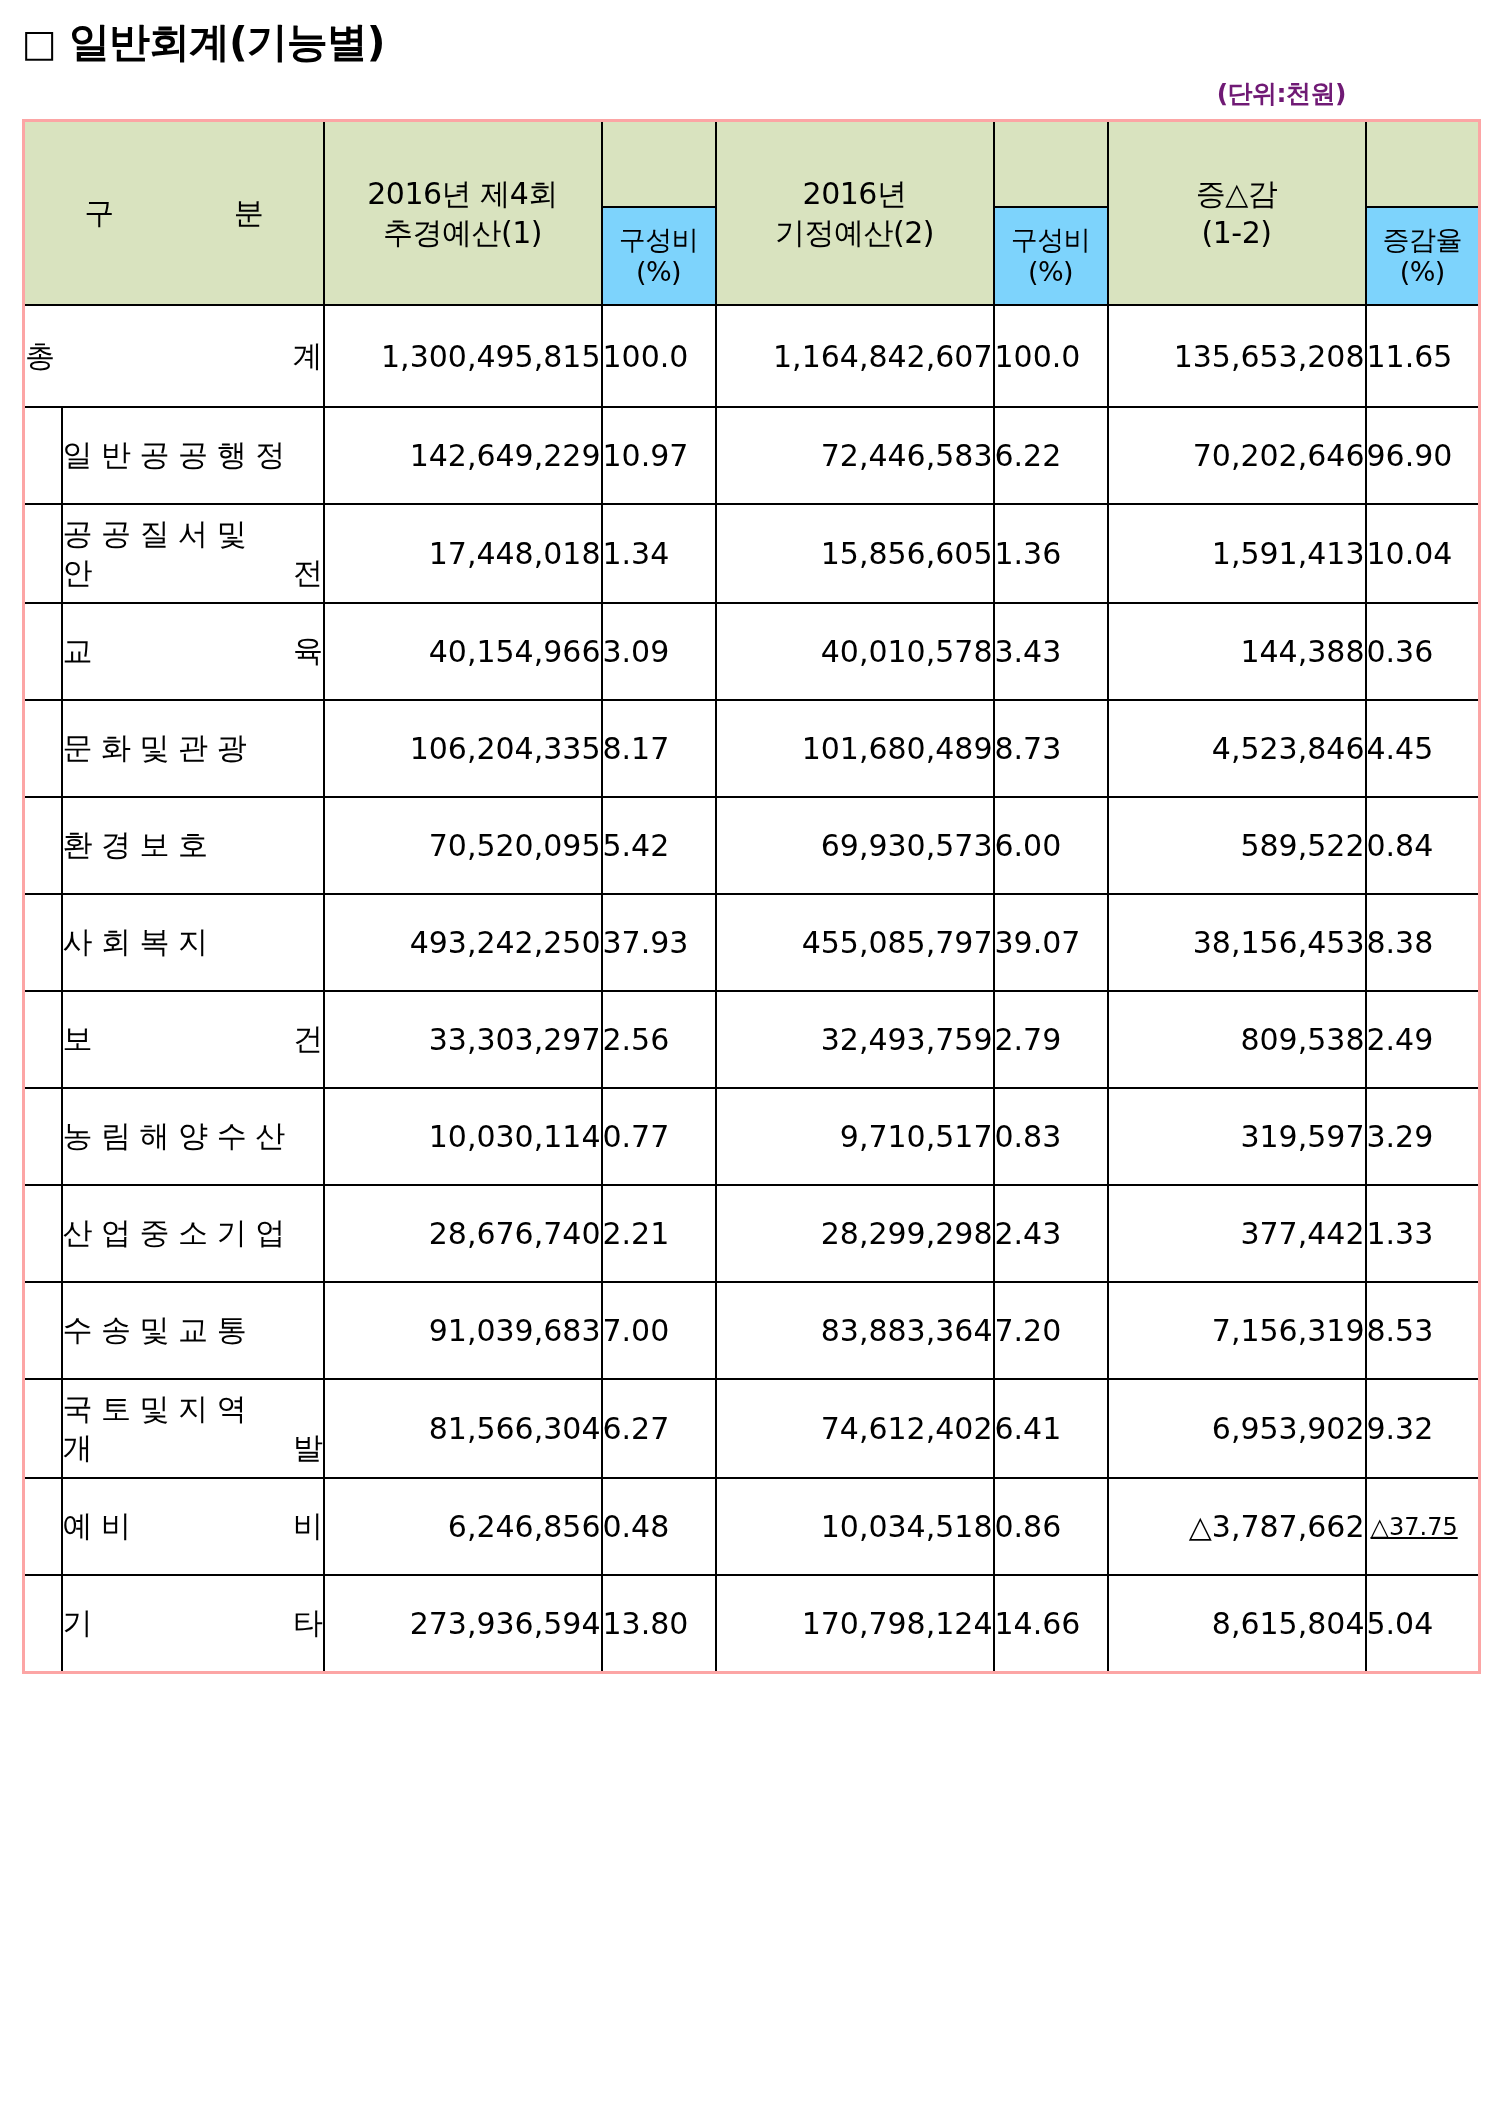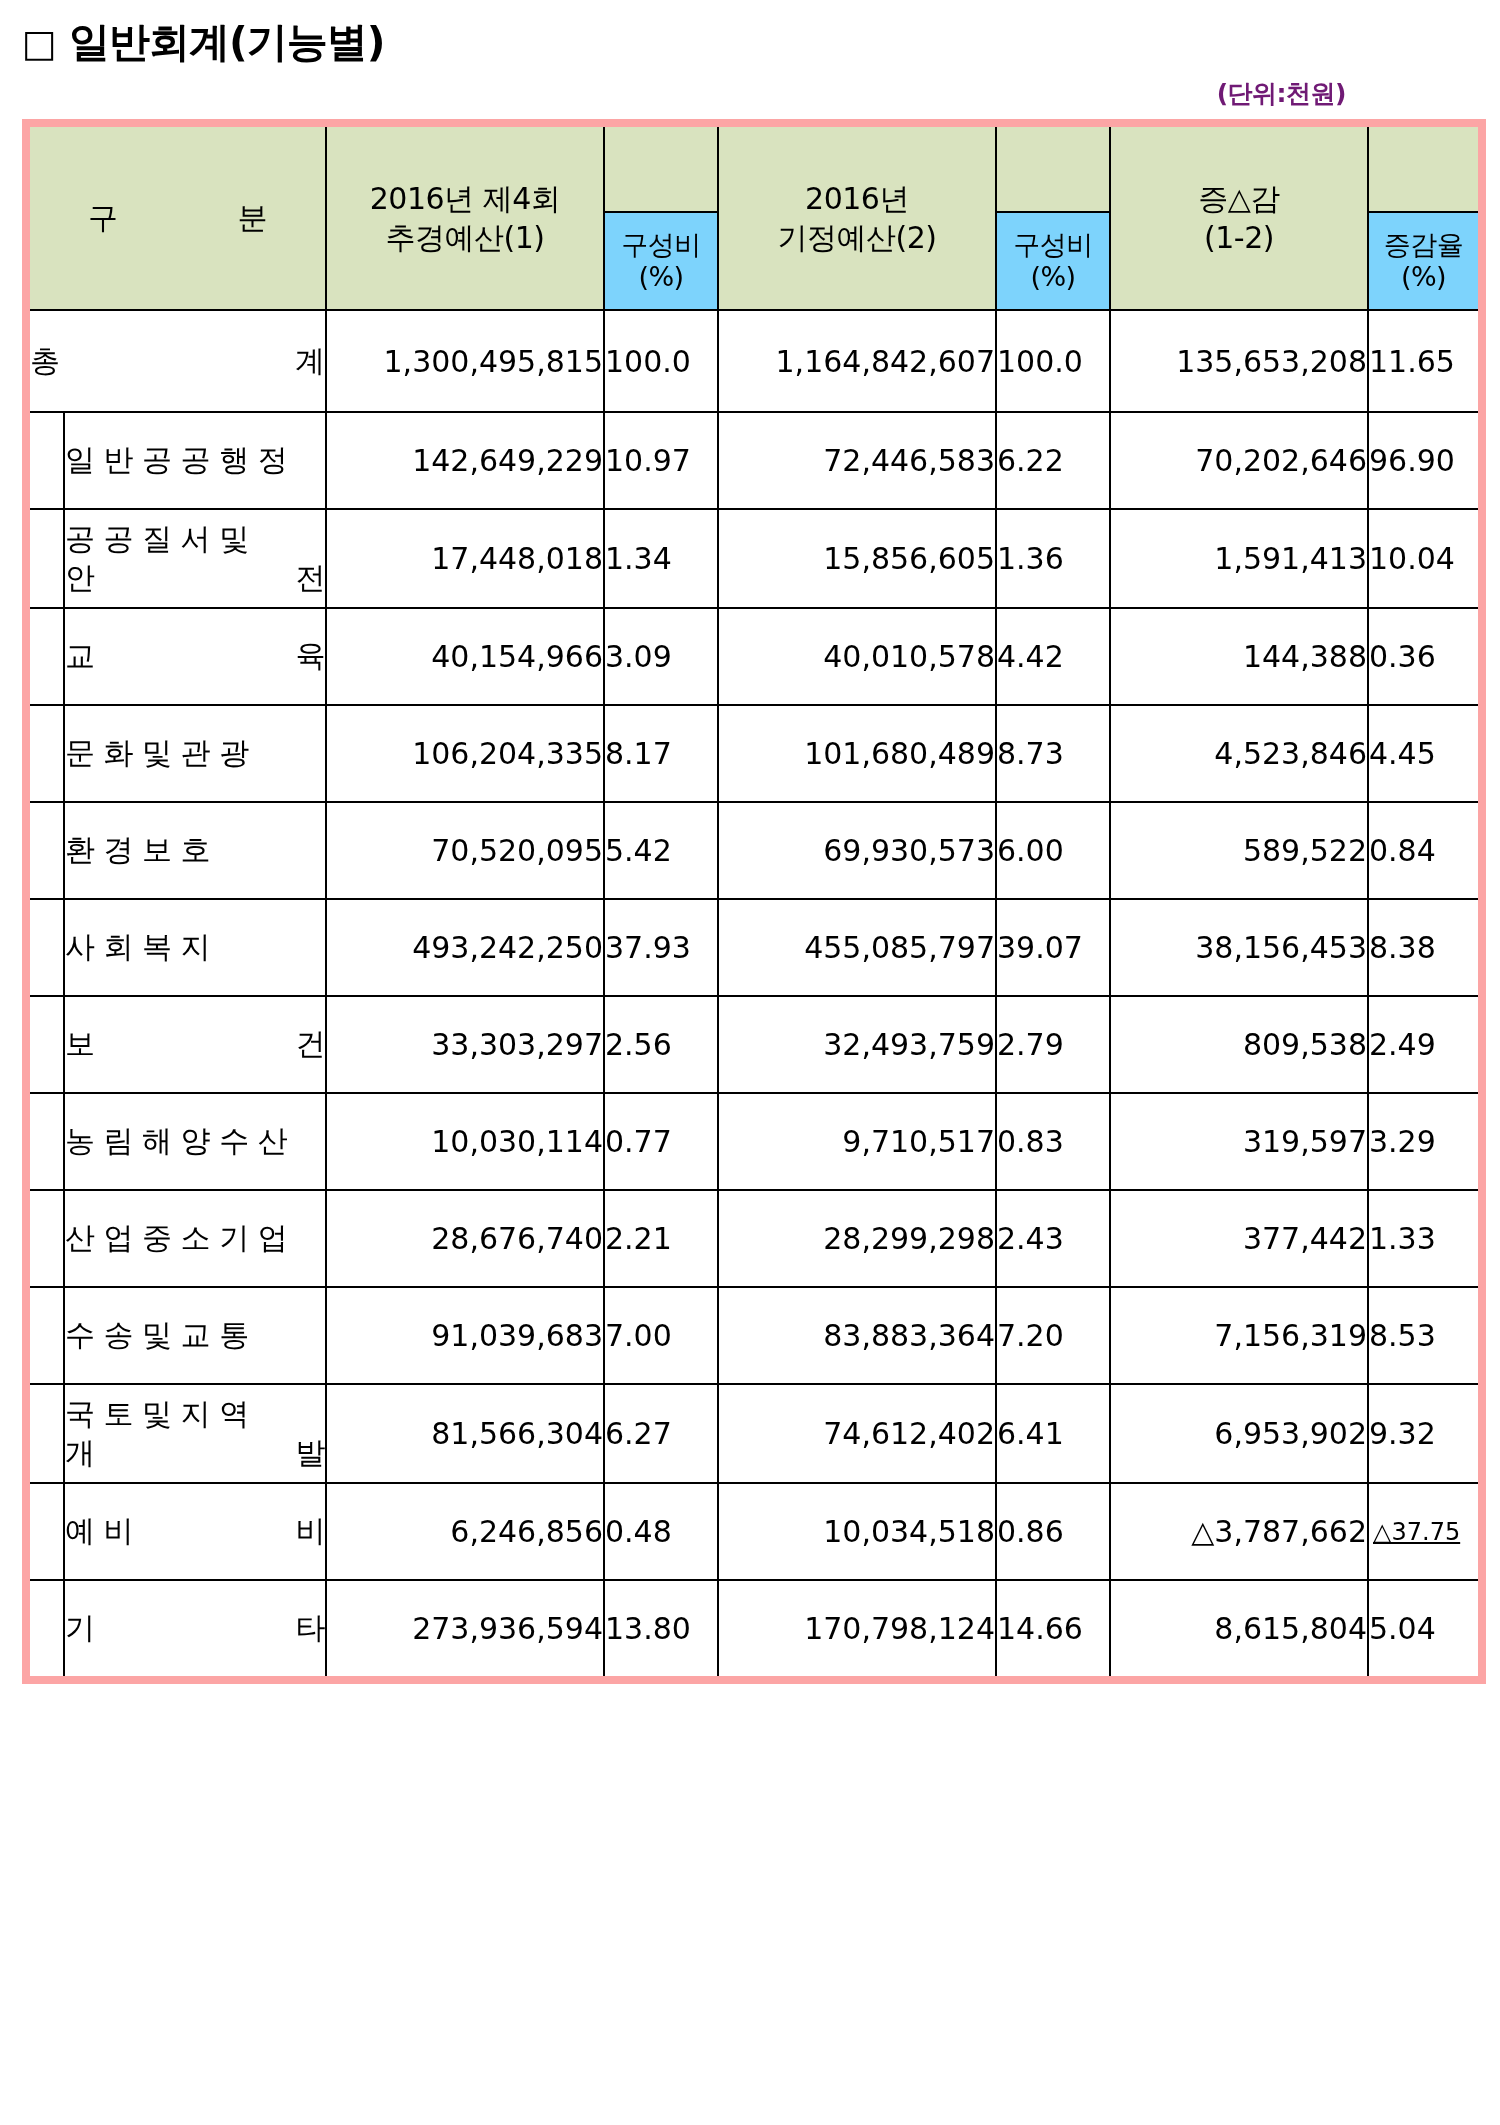--- a/index.html
+++ b/index.html
@@ -19,21 +19,21 @@
   }
   .title .box{font-size:37px;margin-right:13px;}
   .unit-row{display:flex;justify-content:flex-end;padding-top:14px;padding-bottom:9px;padding-right:4px;}
   .unit{font-size:25px;font-weight:bold;letter-spacing:-0.5px;color:#701a75;}
 
   
   table.budget{
     border-collapse:collapse;
     width:1456px;
     table-layout:fixed;
-    border:8px solid #fca5a5;
+    border:3px solid #fca5a5;
   }
   table.budget td,table.budget th{
     border:2px solid #000;
     padding:0;
     color:#000;
     font-weight:normal;
   }
   .hdr-green{background:#d9e3bf;}
   .hdr-peach{background:#7dd3fc;}
 
@@ -197,21 +197,21 @@
           <td class="indent"></td>
           <td class="lbl">
             <div class="j">
               <span>교</span>
               <span>육</span>
             </div>
           </td>
           <td class="num">40,154,966</td>
           <td class="pct">3.09</td>
           <td class="num">40,010,578</td>
-          <td class="pct">4.42</td>
+          <td class="pct">3.43</td>
           <td class="num">144,388</td>
           <td class="pct">0.36</td>
         </tr>
         <tr class="datarow">
           <td class="indent"></td>
           <td class="lbl">
             <div class="j">
               <span>문 화 및 관 광</span>
               <span></span>
             </div>

